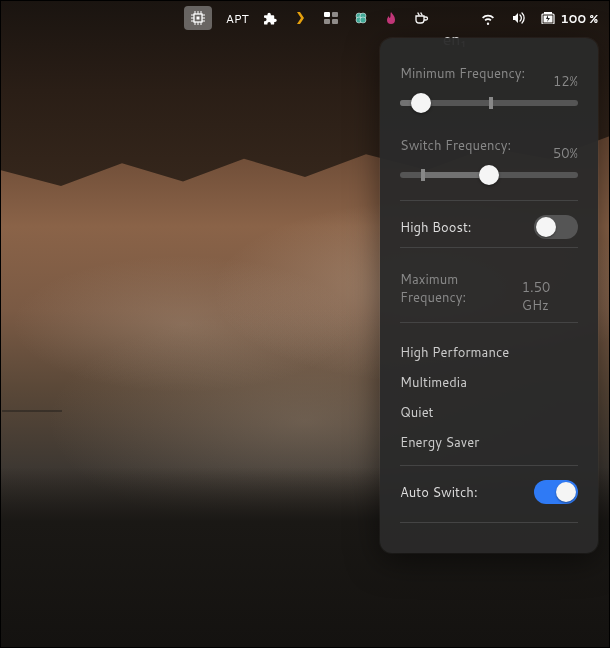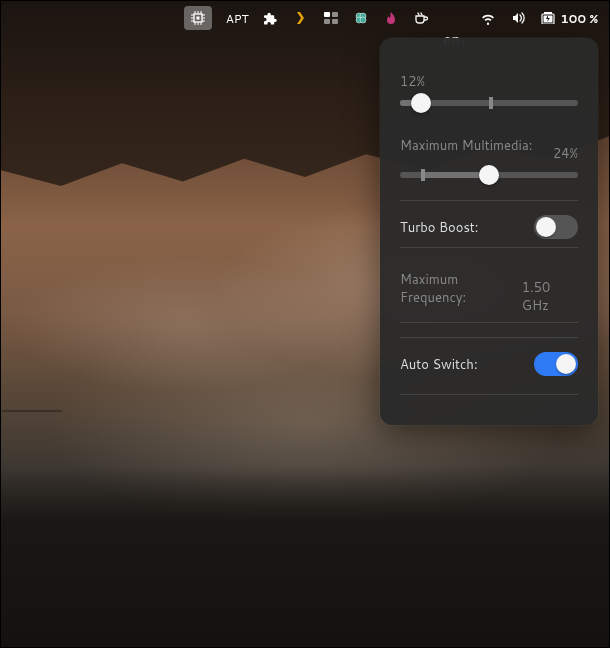--- a/index.html
+++ b/index.html
@@ -182,56 +182,63 @@
           <path d="M8 3l-2 4h2l-1 3 3-4h-2z" fill="#222"></path>
         </svg>
     </span>
     <span class="battery-text">100 %</span>
   </div>
 </div>
 
 <div class="panel">
 
   <div class="row">
+    <span class="row-label">Minimum Frequency:</span>
     <span class="row-value">12%</span>
   </div>
   <div class="slider-track">
     <div class="slider-fill" id="minfill" style="left: 0%; width: 12%;"></div>
     <div class="slider-tick" id="mintick" style="left: 50%;"></div>
     <div class="slider-thumb" id="minthumb" style="left: 12%;"></div>
   </div>
 
   <div class="row">
-    <span class="row-label">Maximum Multimedia:</span>
-    <span class="row-value">24%</span>
+    <span class="row-label">Switch Frequency:</span>
+    <span class="row-value">50%</span>
   </div>
   <div class="slider-track">
     <div class="slider-fill" id="maxfill" style="left: 12%; width: 38%;"></div>
     <div class="slider-tick" id="maxtick" style="left: 12%;"></div>
     <div class="slider-thumb" id="maxthumb" style="left: 50%;"></div>
   </div>
 
   <div class="divider"></div>
 
   <div class="row" style="margin-bottom:4px;">
-    <span class="row-label bright">Turbo Boost:</span>
+    <span class="row-label bright">High Boost:</span>
     <div class="toggle toggle-off">
         <div class="knob"></div>
       </div>
   </div>
 
   <div class="divider"></div>
 
   <div class="row" style="margin-bottom:4px;">
     <span class="row-label">Maximum Frequency:</span>
     <span class="row-value">1.50 GHz</span>
   </div>
 
   <div class="divider"></div>
 
+  <div id="profiles">
+      <div class="profile-item">High Performance</div>
+      <div class="profile-item">Multimedia</div>
+      <div class="profile-item">Quiet</div>
+      <div class="profile-item">Energy Saver</div>
+    </div>
 
   <div class="divider"></div>
 
   <div class="row" style="margin-bottom:18px;">
     <span class="row-label bright">Auto Switch:</span>
     <div class="toggle toggle-on">
         <div class="knob"></div>
       </div>
   </div>
 

